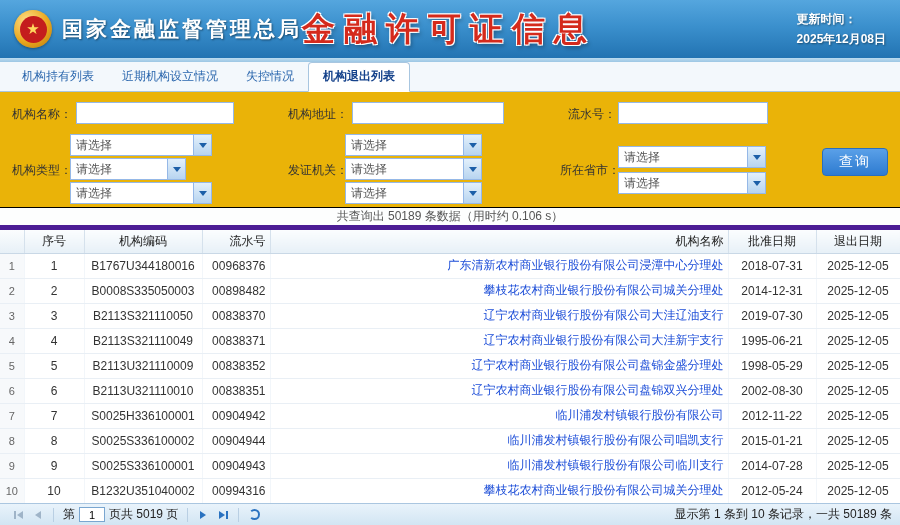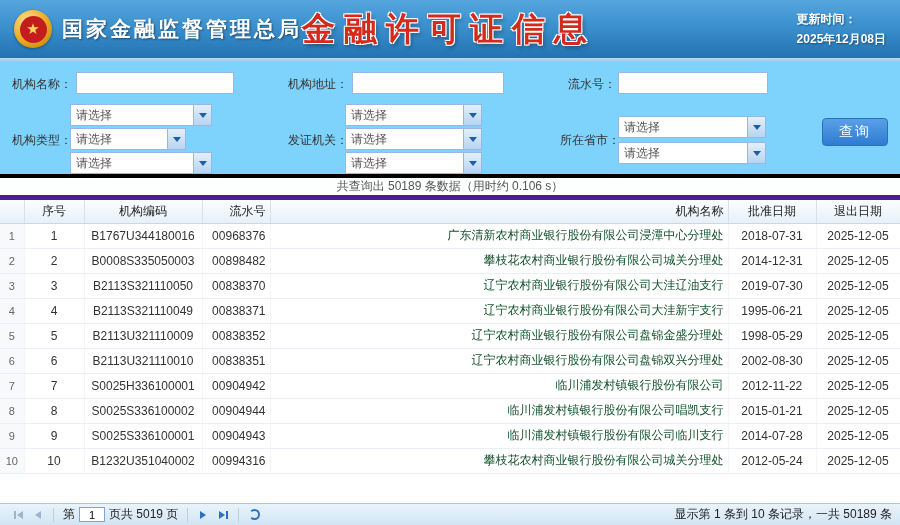--- a/index.html
+++ b/index.html
@@ -14,41 +14,41 @@
   .org-name { color:#fff; font-size:21px; font-weight:bold; letter-spacing:3px; margin-left:10px; text-shadow:1px 1px 2px rgba(0,0,0,.45); }
   .site-title { font-family:"DejaVu Serif","Liberation Serif",serif; font-size:33px; font-weight:bold; color:#d42a1c; letter-spacing:9px; white-space:nowrap; text-shadow:-1px -1px 0 #fff,1px -1px 0 #fff,-1px 1px 0 #fff,1px 1px 0 #fff,2px 3px 4px rgba(0,0,0,.35); }
   .update-time { margin-left:auto; text-align:left; color:#fff; font-size:12px; font-weight:bold; line-height:1.7; text-shadow:1px 1px 2px rgba(0,0,0,.4); }
 
   
   .tabs { height:30px; background:#f3f8fc; border-bottom:1px solid #a8c6e0; display:flex; align-items:flex-end; padding:4px 0 0 8px; }
   .tab { padding:5px 14px 6px; color:#2a66ad; cursor:pointer; white-space:nowrap; }
   .tab.active { background:#fff; border:1px solid #a8c6e0; border-bottom:1px solid #fff; border-radius:4px 4px 0 0; color:#15428b; font-weight:bold; margin-bottom:-1px; }
 
   
-  .panel { height:116px; background:#7dd3fc; position:relative; border-bottom:4px solid #000000; }
+  .panel { height:116px; background:#eab308; position:relative; border-bottom:1px solid #000000; }
   .panel label { position:absolute; color:#333; }
   .txt { position:absolute; height:22px; border:1px solid #95b8e7; background:#fff; padding:0 4px; font-size:12px; outline:none; }
   .combo { position:absolute; height:22px; border:1px solid #95b8e7; background:#fff; display:flex; cursor:pointer; }
   .combo-text { flex:1; padding:0 5px; line-height:20px; color:#555; overflow:hidden; white-space:nowrap; }
   .combo-arrow { width:18px; background:linear-gradient(180deg,#e3f0fb,#b7d4f0); border-left:1px solid #95b8e7; display:flex; align-items:center; justify-content:center; }
   .tri-down { width:0; height:0; border-left:4px solid transparent; border-right:4px solid transparent; border-top:5px solid #1c5fa8; }
   .query-btn { position:absolute; left:822px; top:56px; width:66px; height:28px; background:linear-gradient(180deg,#5aa0e8,#2e7bd0); color:#fff; border:1px solid #2a6ebd; border-radius:4px; font-size:14px; letter-spacing:2px; cursor:pointer; }
 
   
   .summary { height:22px; background:#fdfefe; border-bottom:5px solid #4c1d95; display:flex; align-items:center; justify-content:center; color:#555; }
 
   
   .grid { flex:1; overflow:hidden; background:#fff; }
   table { width:900px; border-collapse:collapse; table-layout:fixed; }
   thead th { height:23px; background:linear-gradient(180deg,#fbfdfe,#e7f0f7); border-bottom:1px solid #c9d8e6; border-right:1px solid #d5e1ec; font-weight:normal; color:#222; padding:0 4px; }
   tbody td { height:25px; border-bottom:1px solid #e9eff5; border-right:1px solid #f2f6fa; padding:0 4px; white-space:nowrap; overflow:hidden; }
   .c-center { text-align:center; }
   .c-left { text-align:right; padding-left:8px; }
   .rownum { background:#f7f9fb; color:#666; font-size:11px; text-align:center; }
-  a.lnk { color:#14532d; text-decoration:none; cursor:pointer; }
+  a.lnk { color:#1d4ed8; text-decoration:none; cursor:pointer; }
 
   
   .footer { height:22px; background:linear-gradient(180deg,#e9f3fb,#d2e5f3); border-top:1px solid #aac6e0; display:flex; align-items:center; padding:0 8px; color:#222; }
   .pg-btn { width:20px; height:16px; display:flex; align-items:center; justify-content:center; gap:1px; cursor:pointer; }
   .bar { width:2px; height:8px; background:#2a72c0; }
   .tri-left { width:0; height:0; border-top:4px solid transparent; border-bottom:4px solid transparent; border-right:6px solid #2a72c0; }
   .tri-right { width:0; height:0; border-top:4px solid transparent; border-bottom:4px solid transparent; border-left:6px solid #2a72c0; }
   .disabled .bar { background:#9fb4c8; }
   .disabled .tri-left { border-right-color:#9fb4c8; }
   .pg-sep { width:1px; height:14px; background:#b9cfe3; margin:0 5px; }
@@ -68,20 +68,26 @@
     </div>
     <div class="org-name">国家金融监督管理总局</div>
     <div class="site-title">金融许可证信息</div>
     <div class="update-time">
       <div>更新时间：</div>
       <div>2025年12月08日</div>
     </div>
   </header>
   <div class="topbar-strip"></div>
 
+  <nav class="tabs">
+    <div class="tab">机构持有列表</div>
+    <div class="tab">近期机构设立情况</div>
+    <div class="tab">失控情况</div>
+    <div class="tab active">机构退出列表</div>
+  </nav>
 
   <section class="panel">
     <label style="left:12px;top:14px;">机构名称：</label>
     <input class="txt" style="left: 76px; top: 10px; width: 158px;">
 
     <label style="left:288px;top:14px;">机构地址：</label>
     <input class="txt" style="left: 352px; top: 10px; width: 152px;">
 
     <label style="left:568px;top:14px;">流水号：</label>
     <input class="txt" style="left: 618px; top: 10px; width: 150px;">

